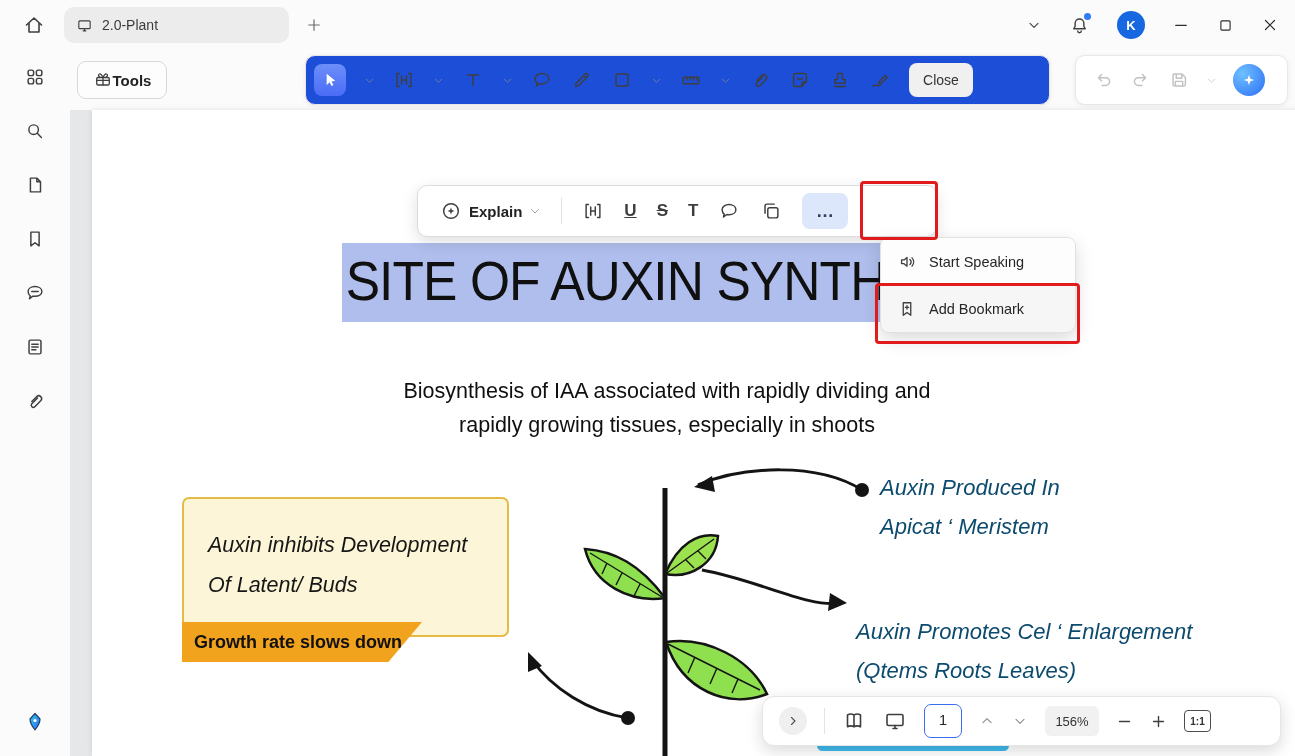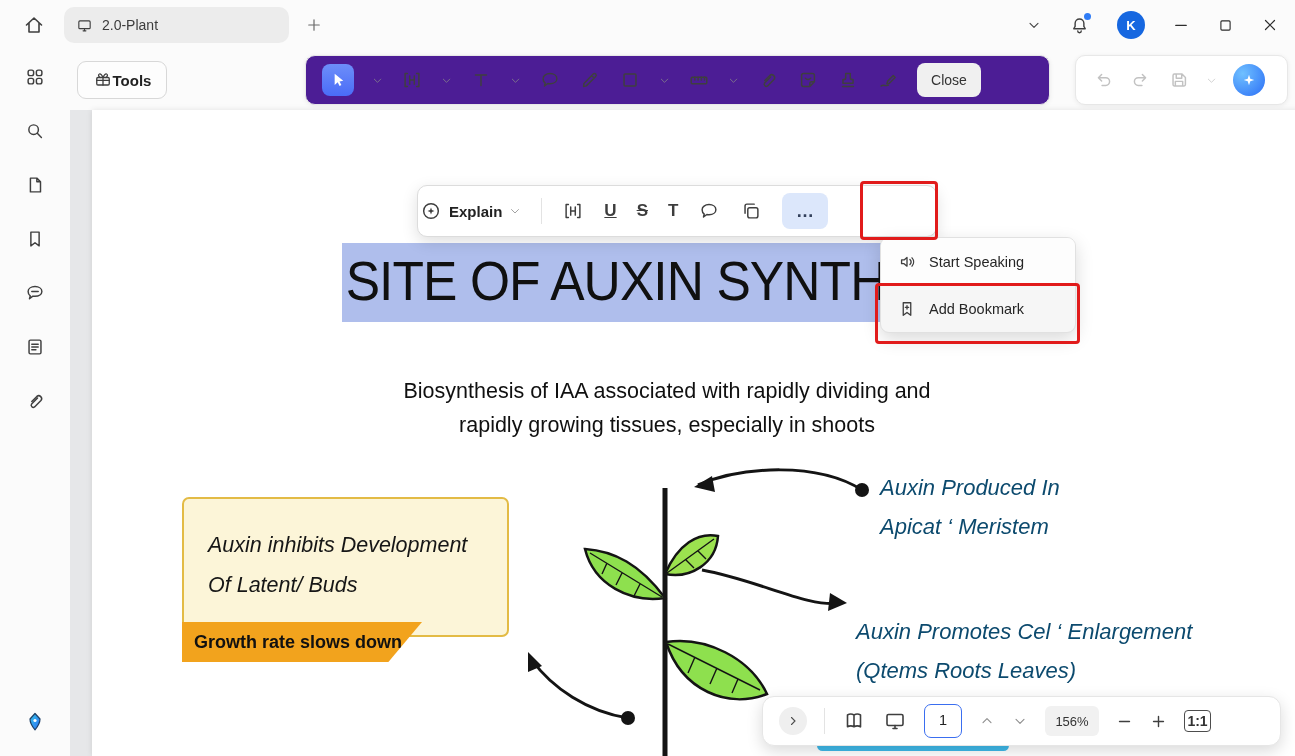--- a/index.html
+++ b/index.html
@@ -26,23 +26,23 @@
             font-size:13px; font-weight:bold; display:flex; align-items:center; justify-content:center; }
   .bell-wrap { position:relative; }
   .bell-dot { position:absolute; right:-1px; top:-2px; width:7px; height:7px; border-radius:50%; background:#2f7cf6; }
 
   
   .toolbar { position:absolute; left:70px; top:50px; width:1225px; height:60px; background:#fbfbfb; }
   .tools-btn { position:absolute; left:7px; top:11px; width:90px; height:38px; background:#fdfdfd;
                border:1px solid #d8d8d8; border-radius:9px; display:flex; align-items:center;
                justify-content:center; }
   .tools-label { font-size:15px; font-weight:bold; color:#222; }
-  .tool-panel { position:absolute; left:235px; top:5px; width:745px; height:50px; background:#4c1d95;
+  .tool-panel { position:absolute; left:235px; top:5px; width:745px; height:50px; background:#1d4ed8;
                 border:1px solid #e8e8e8; border-radius:10px; box-shadow:0 1px 5px rgba(0,0,0,.07);
-                display:flex; align-items:center; padding:0 16px; gap:18px; }
+                display:flex; align-items:center; padding:0 8px; gap:18px; }
   .cursor-btn { width:32px; height:32px; border-radius:8px;
                 background:linear-gradient(180deg,#6d8ef9,#4a6cf7);
                 display:flex; align-items:center; justify-content:center; }
   .close-btn { width:64px; height:34px; background:#f0f0f0; border-radius:8px; font-size:14px;
                color:#333; display:flex; align-items:center; justify-content:center; }
   .right-panel { position:absolute; left:1005px; top:5px; width:213px; height:50px; background:#ffffff;
                  border:1px solid #e8e8e8; border-radius:10px; box-shadow:0 1px 5px rgba(0,0,0,.07);
                  display:flex; align-items:center; padding:0 16px; gap:16px; }
   .ai-orb { width:32px; height:32px; border-radius:50%;
             background:radial-gradient(circle at 30% 30%,#6fc0ff,#2b6ef6);
@@ -79,21 +79,21 @@
   .note { position:absolute; font-style:italic; font-size:22px; line-height:39px; color:#0c4a6e;
           white-space:nowrap; }
   .note-top { left:788px; top:358px; }
   .note-bot { left:764px; top:502px; }
 
   .plant-svg { position:absolute; left:398px; top:350px; }
 
   
   .explain-bar { position:absolute; left:417px; top:185px; width:520px; height:52px; background:#fff;
                  border:1px solid #dcdcdc; border-radius:10px; box-shadow:0 5px 16px rgba(0,0,0,.13);
-                 display:flex; align-items:center; padding:0 2px; gap:20px; z-index:40; }
+                 display:flex; align-items:center; padding:0 22px; gap:20px; z-index:40; }
   .explain-group { display:flex; align-items:center; gap:7px; }
   .explain-label { font-size:15px; font-weight:bold; color:#222; }
   .vdiv { width:1px; height:26px; background:#e3e3e3; }
   .glyph { font-size:17px; color:#3d3d3d; font-weight:bold; }
   .glyph.u { text-decoration:underline; }
   .glyph.s { text-decoration:line-through; }
   .more-btn { width:46px; height:36px; background:#dce7fb; border-radius:8px;
               display:flex; align-items:center; justify-content:center;
               font-size:18px; color:#33415c; font-weight:bold; letter-spacing:1px; }
 
@@ -113,21 +113,21 @@
   
   .bottom-bar { position:absolute; left:762px; top:696px; width:519px; height:50px; background:#fff;
                 border:1px solid #e6e6e6; border-radius:12px; box-shadow:0 5px 16px rgba(0,0,0,.15);
                 display:flex; align-items:center; padding:0 16px; gap:17px; z-index:30; }
   .circle-btn { width:28px; height:28px; border-radius:50%; background:#efefef;
                 display:flex; align-items:center; justify-content:center; }
   .page-input { width:38px; height:34px; border:1.6px solid #3a6ef0; border-radius:7px; background:#fff;
                 font-size:14.5px; color:#222; text-align:center; line-height:31px; }
   .zoom-pill { min-width:54px; height:30px; background:#f1f1f1; border-radius:6px; font-size:13px;
                color:#333; display:flex; align-items:center; justify-content:center; padding:0 8px; }
-  .ratio-box { width:27px; height:22px; border:1.5px solid #4d4d4d; border-radius:4px; font-size:14px;
+  .ratio-box { width:27px; height:22px; border:1.5px solid #4d4d4d; border-radius:4px; font-size:10px;
                font-weight:bold; color:#333; display:flex; align-items:center; justify-content:center; }
 
   .hscrollbar { position:absolute; left:817px; top:740px; width:192px; height:11px; border-radius:6px;
                 background:#3fb9e9; z-index:25; }
 </style>
 </head>
 <body>
 
 <div class="app">
 

